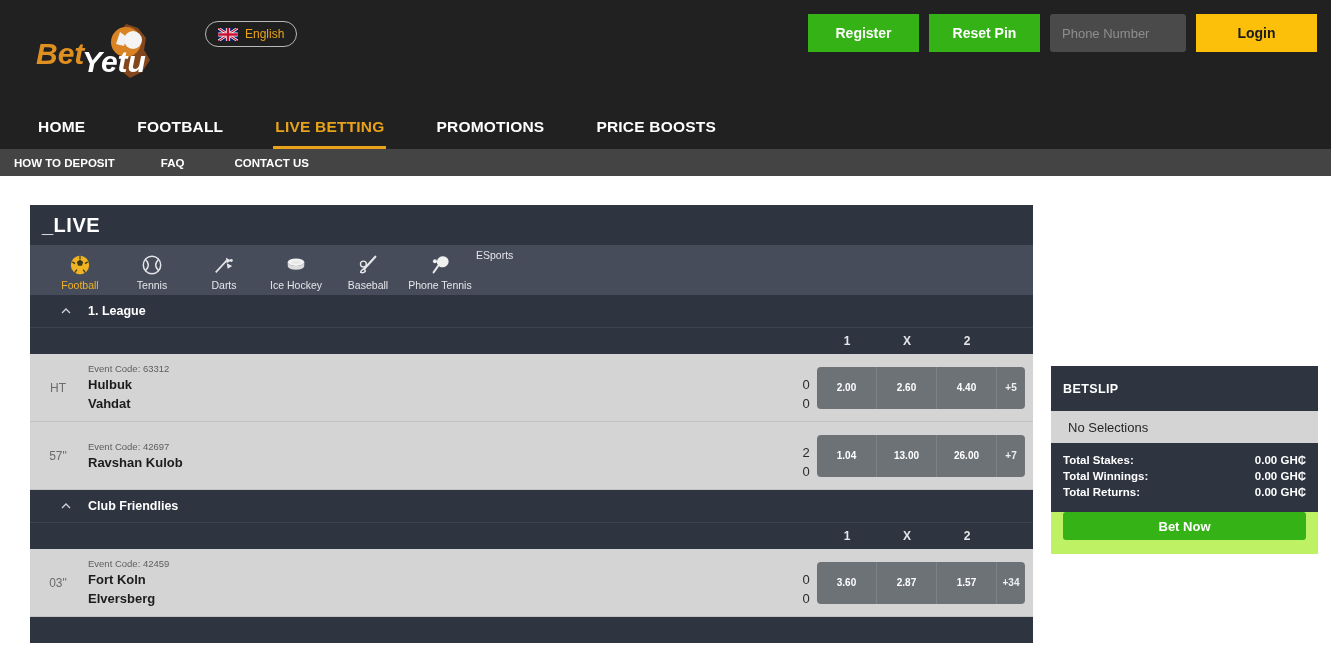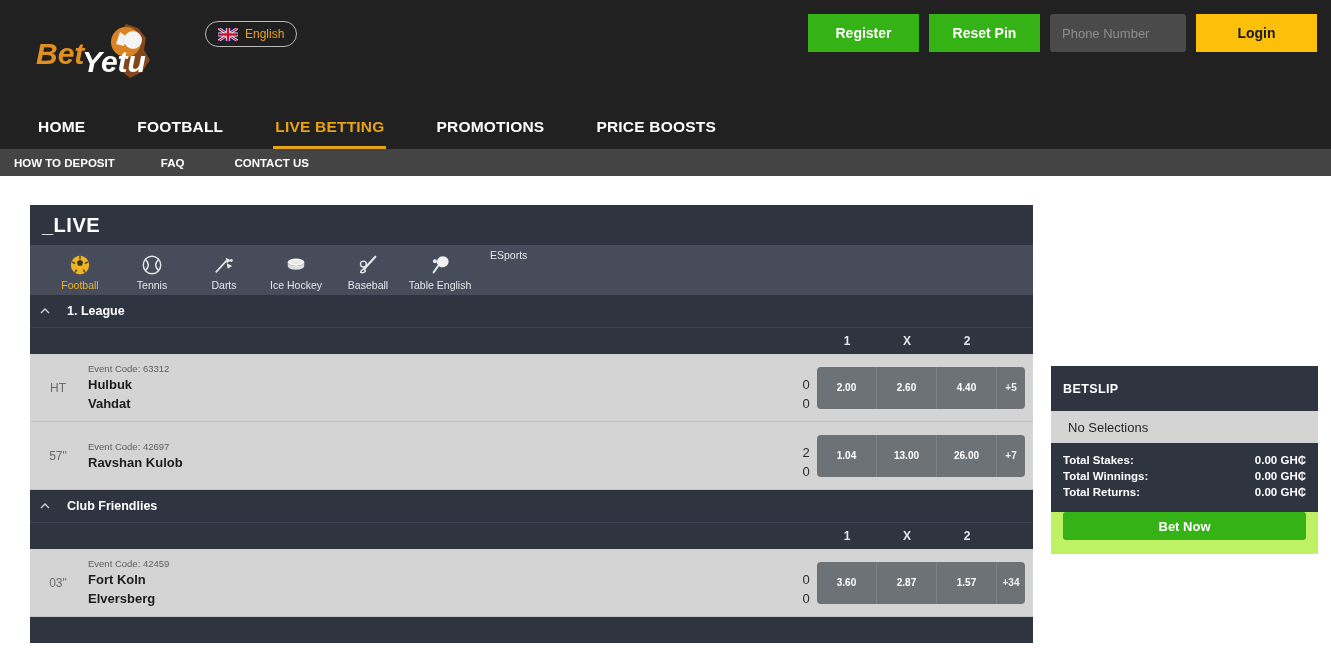--- a/index.html
+++ b/index.html
@@ -102,27 +102,27 @@
   }
   .sport {
     width: 72px; display: flex; flex-direction: column; align-items: center;
     cursor: pointer; padding-bottom: 4px;
   }
   .sport .ic { height: 24px; display: flex; align-items: center; justify-content: center; }
   .sport .lbl { font-size: 10.5px; color: #e4e6ea; margin-top: 2px; }
   .sport.active .lbl { color: #f0b323; }
   .sport-noicon {
     display: flex; align-items: flex-start; height: 50px; padding-top: 4px;
-    margin-left: 14px; cursor: pointer;
+    cursor: pointer;
   }
   .sport-noicon .lbl { font-size: 10.5px; color: #e4e6ea; }
 
   .league-head {
     height: 33px; background: #2f3441; color: #ffffff;
-    display: flex; align-items: center; gap: 16px; padding-left: 9px;
+    display: flex; align-items: center; gap: 16px; padding-left: 30px;
     font-size: 12.5px; font-weight: bold;
     border-bottom: 1px solid #3c4250;
   }
   .chev { width: 12px; height: 12px; color: #cfd2d8; }
 
   .odds-head {
     height: 26px; background: #2f3441; position: relative;
   }
   .odds-head .cells {
     position: absolute; right: 8px; top: 0; height: 26px;
@@ -311,21 +311,21 @@
         </div>
 
         <div class="sport">
           <span class="ic">
             <svg width="22" height="22" viewBox="0 0 24 24">
               <ellipse cx="15" cy="8.5" rx="6.5" ry="6" fill="#f0f0f0" transform="rotate(-20 15 8.5)"></ellipse>
               <path d="M10 13 L5 20" stroke="#e4e6ea" stroke-width="2.2" stroke-linecap="round"></path>
               <circle cx="6.5" cy="8" r="2.2" fill="#f0f0f0"></circle>
             </svg>
           </span>
-          <span class="lbl">Table English</span>
+          <span class="lbl">Phone Tennis</span>
         </div>
 
         <div class="sport-noicon">
           <span class="lbl">ESports</span>
         </div>
       </div>
 
       <div class="league-head">
         <svg class="chev" viewBox="0 0 12 12">
           <path d="M2 8 L6 4 L10 8" fill="none" stroke="#cfd2d8" stroke-width="1.3"></path>

